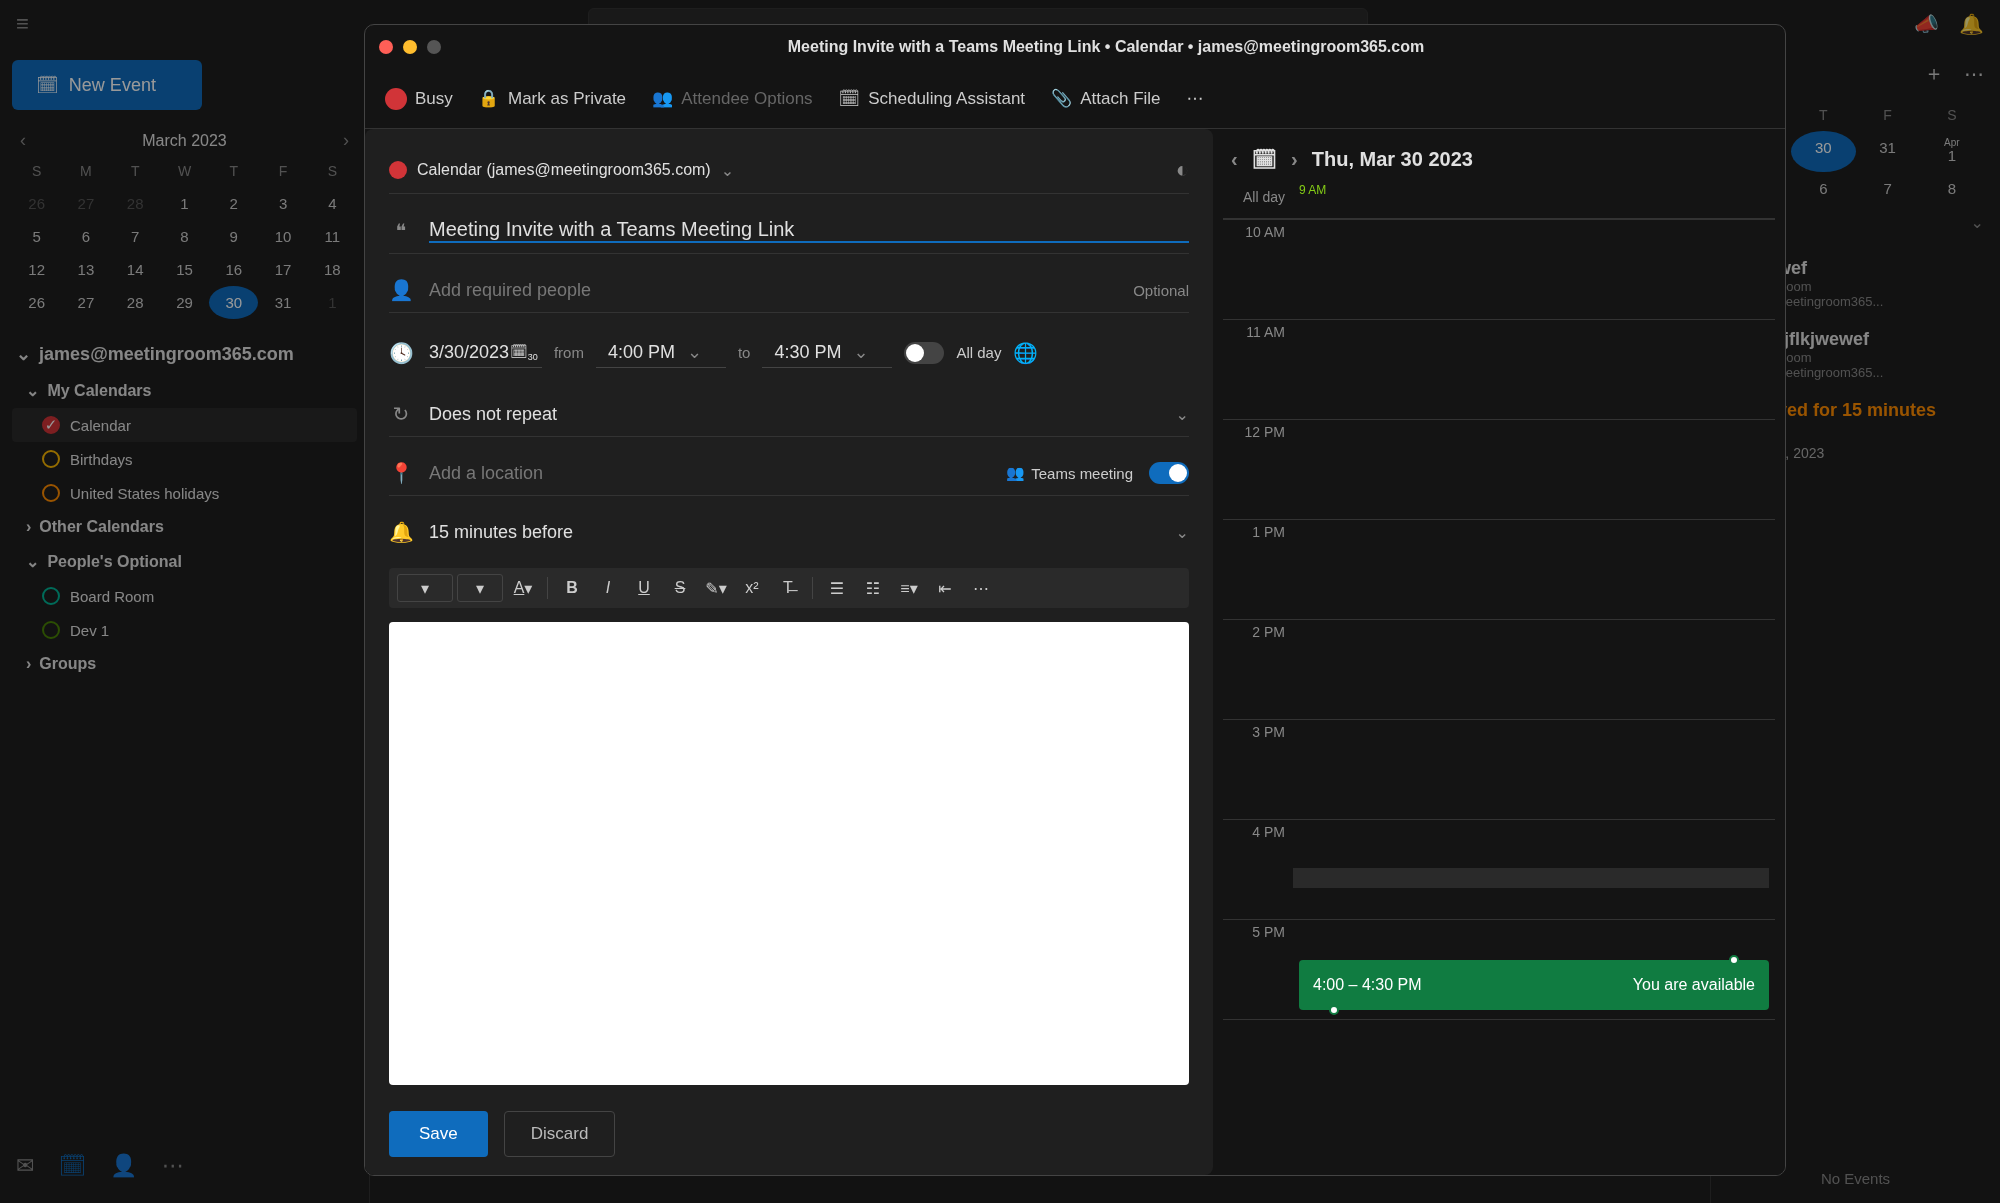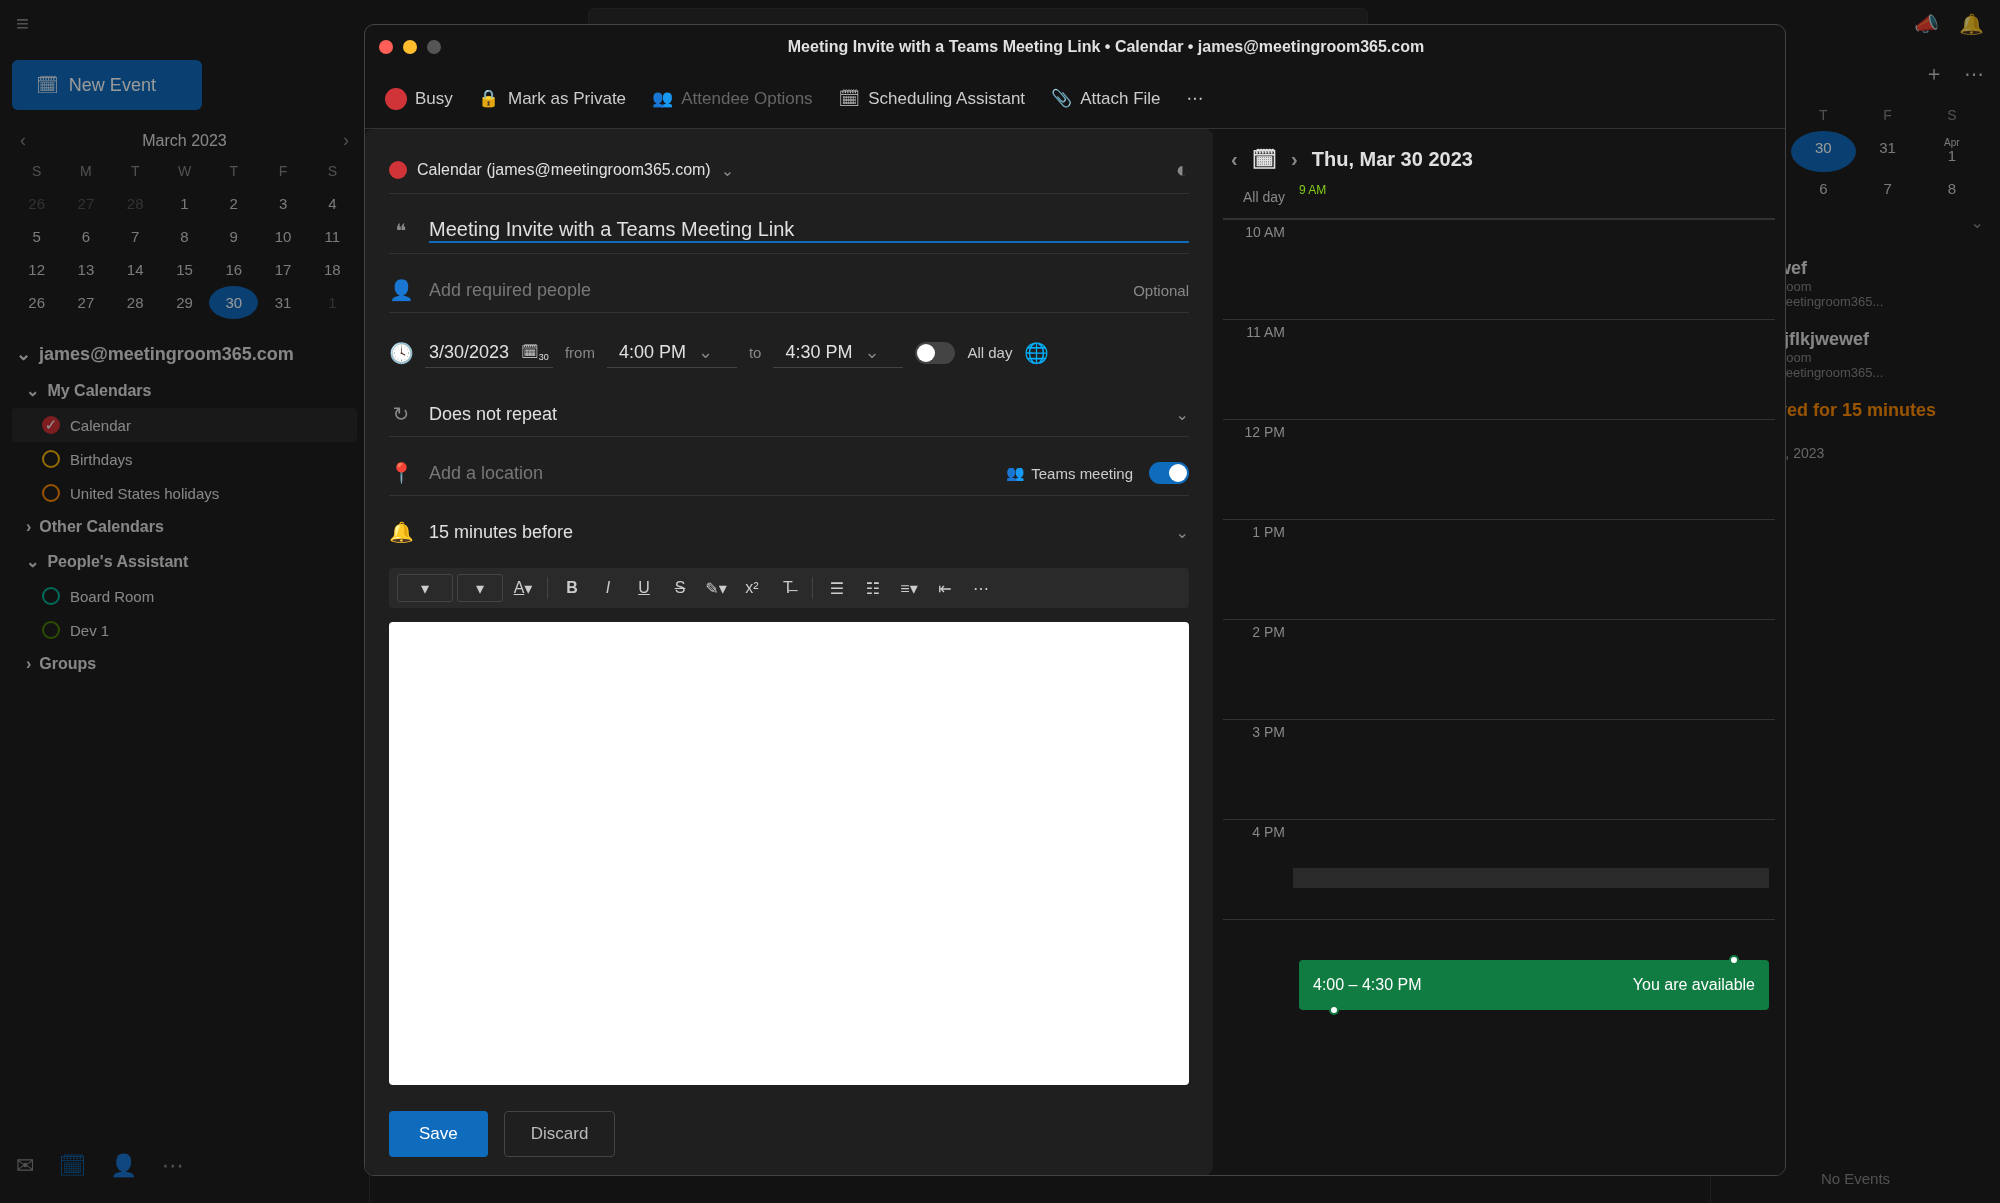--- a/index.html
+++ b/index.html
@@ -65,21 +65,21 @@
 .form-pane { width: 848px; background: #1f1f1f; border-radius: 8px; margin: 0; padding: 18px 24px; display: flex; flex-direction: column; gap: 14px; }
 .form-row { display: flex; align-items: center; gap: 16px; border-bottom: 1px solid #333; padding: 10px 0; }
 .form-row.noborder { border-bottom: none; }
 .form-icon { width: 24px; color: #888; font-size: 20px; flex-shrink: 0; text-align: center; }
 .form-field { flex: 1; font-size: 18px; color: #e0e0e0; background: transparent; border: none; outline: none; }
 .form-field::placeholder { color: #777; }
 .cal-select { display: flex; align-items: center; gap: 10px; }
 .cal-select .dot { background: #d13438; width: 18px; height: 18px; }
 .subject-row input { font-size: 20px; }
 .date-row { gap: 12px; }
-.date-input { display: flex; align-items: center; gap: 12px; border-bottom: 1px solid #444; padding: 4px 4px; justify-content: space-between; }
+.date-input { display: flex; align-items: center; gap: 1px; border-bottom: 1px solid #444; padding: 4px 4px; justify-content: space-between; }
 .date-input span, .time-select { font-size: 18px; color: #e0e0e0; }
 .time-select { display: flex; align-items: center; gap: 12px; border-bottom: 1px solid #444; padding: 4px 12px; min-width: 130px; }
 .from-to { font-size: 15px; color: #888; }
 .toggle { width: 40px; height: 22px; background: #444; border-radius: 12px; position: relative; cursor: pointer; }
 .toggle::after { content:''; position: absolute; width: 18px; height: 18px; background: #fff; border-radius: 50%; top: 2px; left: 2px; }
 .toggle.on { background: #0f6cbd; }
 .toggle.on::after { left: 20px; }
 .allday { font-size: 15px; color: #ccc; }
 .optional { color: #888; font-size: 15px; }
 .teams-label { font-size: 15px; color: #ccc; display: flex; align-items: center; gap: 6px; }
@@ -202,21 +202,21 @@
             <div class="cal-item">
               <span class="cal-dot orange"></span>
               <span>United States holidays</span>
             </div>
             <div class="cal-heading" style="font-size: 16px; padding-left: 14px;">
               <span>›</span>
               <span>Other Calendars</span>
             </div>
             <div class="cal-heading" style="font-size: 16px; padding-left: 14px;">
               <span>⌄</span>
-              <span>People's Assistant</span>
+              <span>People's Optional</span>
             </div>
             <div class="cal-item">
               <span class="cal-dot teal"></span>
               <span>Board Room</span>
             </div>
             <div class="cal-item">
               <span class="cal-dot green"></span>
               <span>Dev 1</span>
             </div>
             <div class="cal-heading" style="font-size: 16px; padding-left: 14px;">
@@ -476,17 +476,21 @@
               <div class="sched-slot"></div>
             </div>
             <div class="sched-row">
               <div class="sched-label">3 PM</div>
               <div class="sched-slot"></div>
             </div>
             <div class="sched-row">
               <div class="sched-label">4 PM</div>
               <div class="sched-slot"></div>
             </div>
+            <div class="sched-row">
+              <div class="sched-label">5 PM</div>
+              <div class="sched-slot"></div>
+            </div>
           </div>
       </div>
     </div>
   </div>
 </div>
 
 </body></html>

